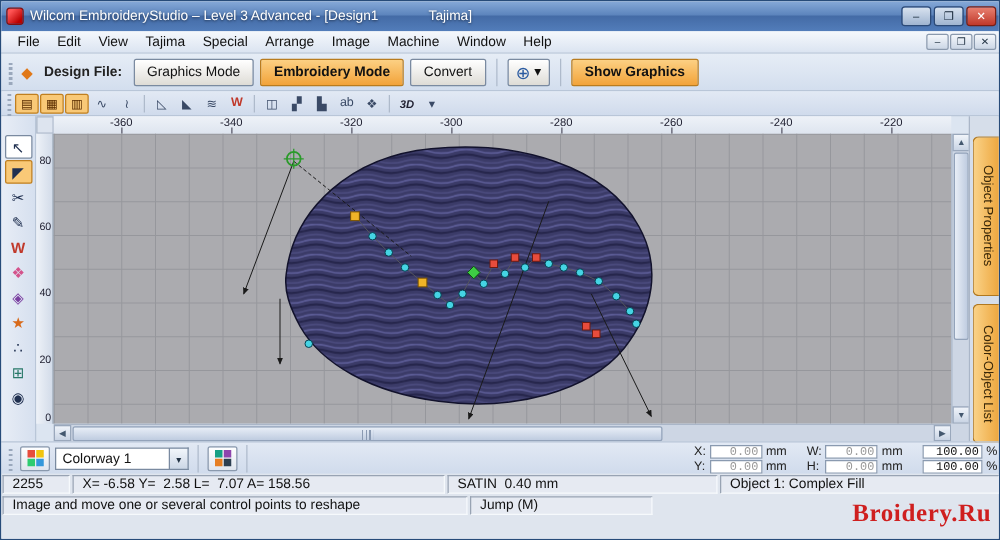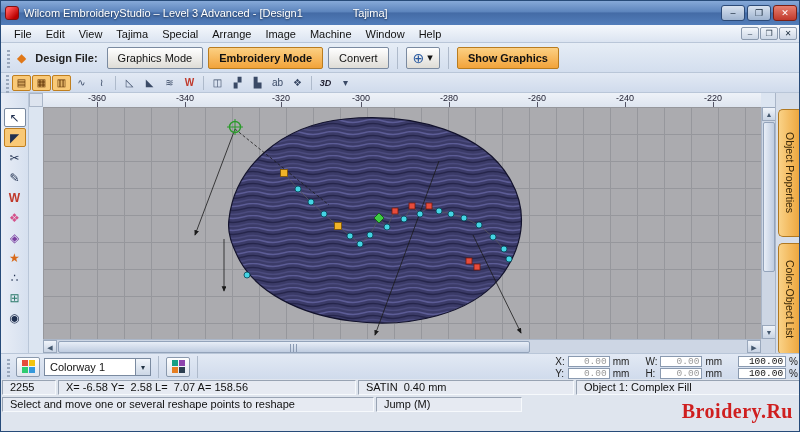--- a/index.html
+++ b/index.html
@@ -7,21 +7,21 @@
   #app { position:relative; width:800px; height:432px; background:#dce5f1;
          border:1px solid #274b79; overflow:hidden; font-size:11px; color:#111; }
 
   
   .titlebar { position:absolute; left:0; top:0; width:800px; height:24px;
     background:linear-gradient(#86a9d8 0%, #5d85bd 45%, #446ba6 50%, #527dba 100%);
     display:flex; align-items:center; padding:0 4px; color:#fff; }
   .appicon { width:14px; height:14px; border-radius:3px; margin-right:5px;
     background:linear-gradient(135deg,#f55 20%,#b00 80%); border:1px solid #801010; }
   .title-main { text-shadow:0 1px 2px rgba(0,0,0,.55); white-space:nowrap; }
-  .title-suffix { margin-left:50px; text-shadow:0 1px 2px rgba(0,0,0,.55); }
+  .title-suffix { margin-left:40px; text-shadow:0 1px 2px rgba(0,0,0,.55); }
   .title-controls { margin-left:auto; display:flex; gap:2px; }
   .winbtn { width:24px; height:16px; border:1px solid #2c4a77; border-radius:3px;
     background:linear-gradient(#d8e2ef,#9fb4d0); color:#123; font-size:9px;
     line-height:14px; text-align:center; }
   .winbtn.close { background:linear-gradient(#e88070,#c0392b); color:#fff; border-color:#7a1f14; }
 
   
   .menubar { position:absolute; left:0; top:24px; width:800px; height:18px;
     background:linear-gradient(#f5f8fc,#dbe4f1); border-bottom:1px solid #b9c6d8;
     display:flex; align-items:center; padding-left:6px; }
@@ -295,20 +295,27 @@
       <div class="htick" style="left:40px"><span>-360</span></div>
       <div class="htick" style="left:128px"><span>-340</span></div>
       <div class="htick" style="left:224px"><span>-320</span></div>
       <div class="htick" style="left:304px"><span>-300</span></div>
       <div class="htick" style="left:392px"><span>-280</span></div>
       <div class="htick" style="left:480px"><span>-260</span></div>
       <div class="htick" style="left:568px"><span>-240</span></div>
       <div class="htick" style="left:656px"><span>-220</span></div>
     </div>
 
+    <div class="v-ruler">
+      <div class="vtick" style="top:16px"><span>80</span></div>
+      <div class="vtick" style="top:69px"><span>60</span></div>
+      <div class="vtick" style="top:122px"><span>40</span></div>
+      <div class="vtick" style="top:175px"><span>20</span></div>
+      <div class="vtick" style="top:222px"><span>0</span></div>
+    </div>
 
     <div class="canvas">
       <svg viewBox="0 0 718 232">
         <defs>
           <pattern id="stitch" width="40" height="12" patternUnits="userSpaceOnUse">
             <rect width="40" height="12" fill="#3b3b68"></rect>
             <path d="M0 2 Q10 -1 20 2 T40 2" stroke="#5c5c96" stroke-width="1.4" fill="none"></path>
             <path d="M0 6 Q10 3 20 6 T40 6" stroke="#26264c" stroke-width="1.6" fill="none"></path>
             <path d="M0 10 Q10 7 20 10 T40 10" stroke="#4b4b7e" stroke-width="1.4" fill="none"></path>
           </pattern>
@@ -440,20 +447,20 @@
 
   <div class="status1">
     <div class="cell c1">2255</div>
     <div class="cell c2">X= -6.58 Y=  2.58 L=  7.07 A= 158.56</div>
     <div class="cell c3">SATIN  0.40 mm</div>
     <div class="cell c4">Object 1: Complex Fill</div>
   </div>
 
   <div class="status2">
     <div class="s2row">
-      <div class="cell h1">Select and move one or several reshape points to reshape</div>
+      <div class="cell h1">Image and move one or several control points to reshape</div>
       <div class="cell h2">Jump (M)</div>
       <div class="cell h3"></div>
     </div>
     <span class="watermark">Broidery.Ru</span>
   </div>
 
 </div>
 
 </body></html>

